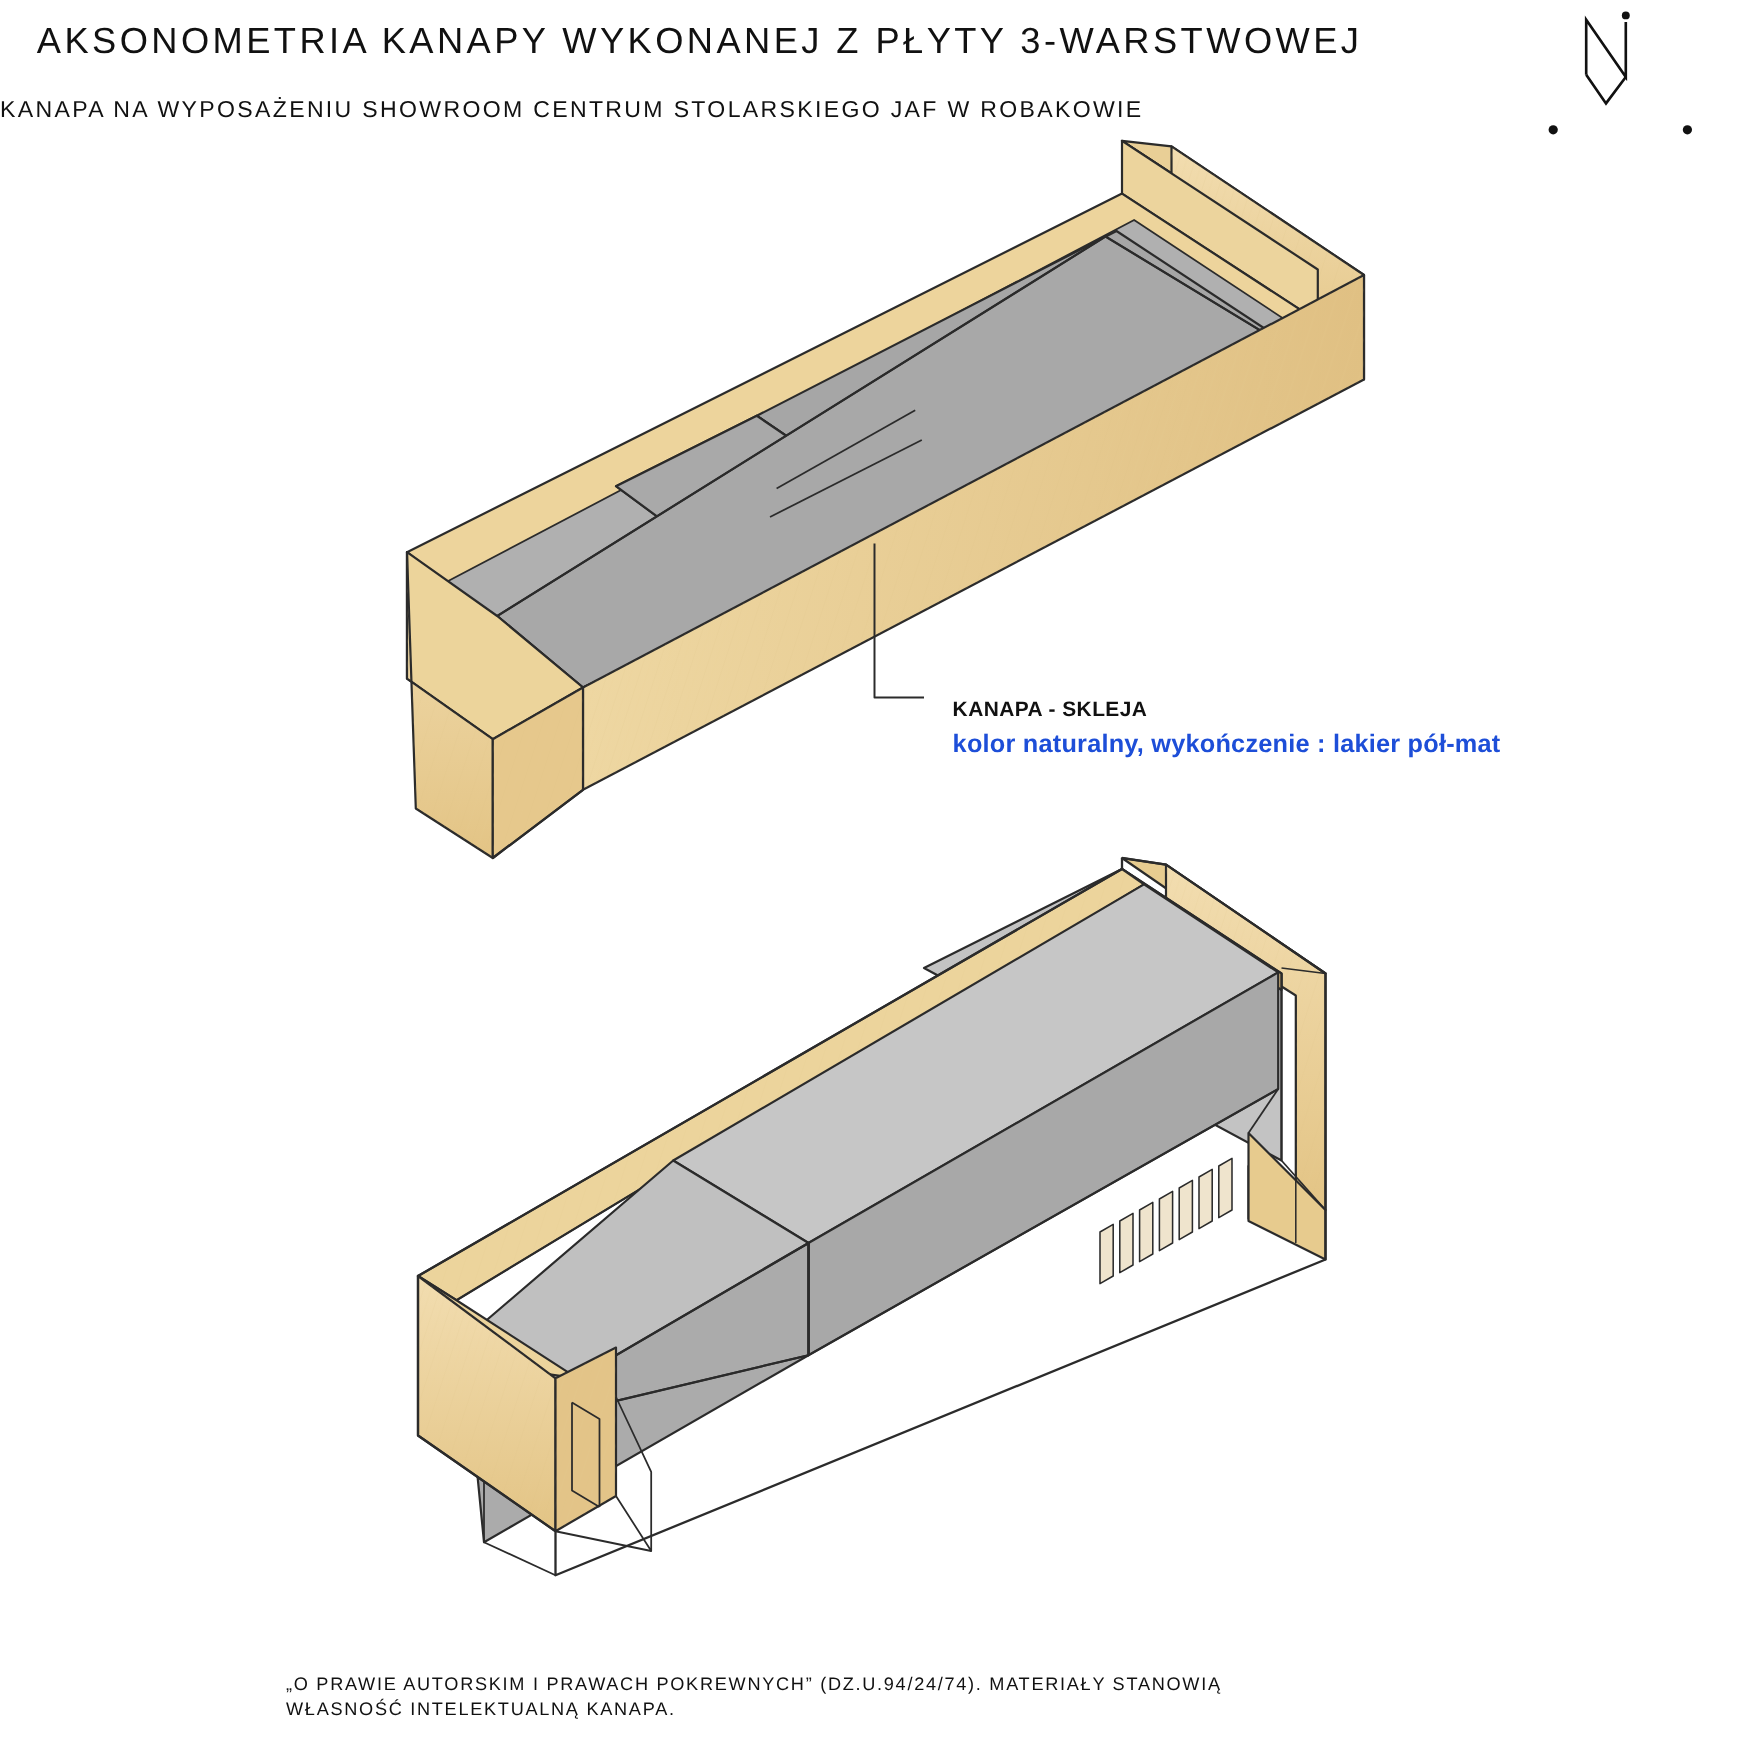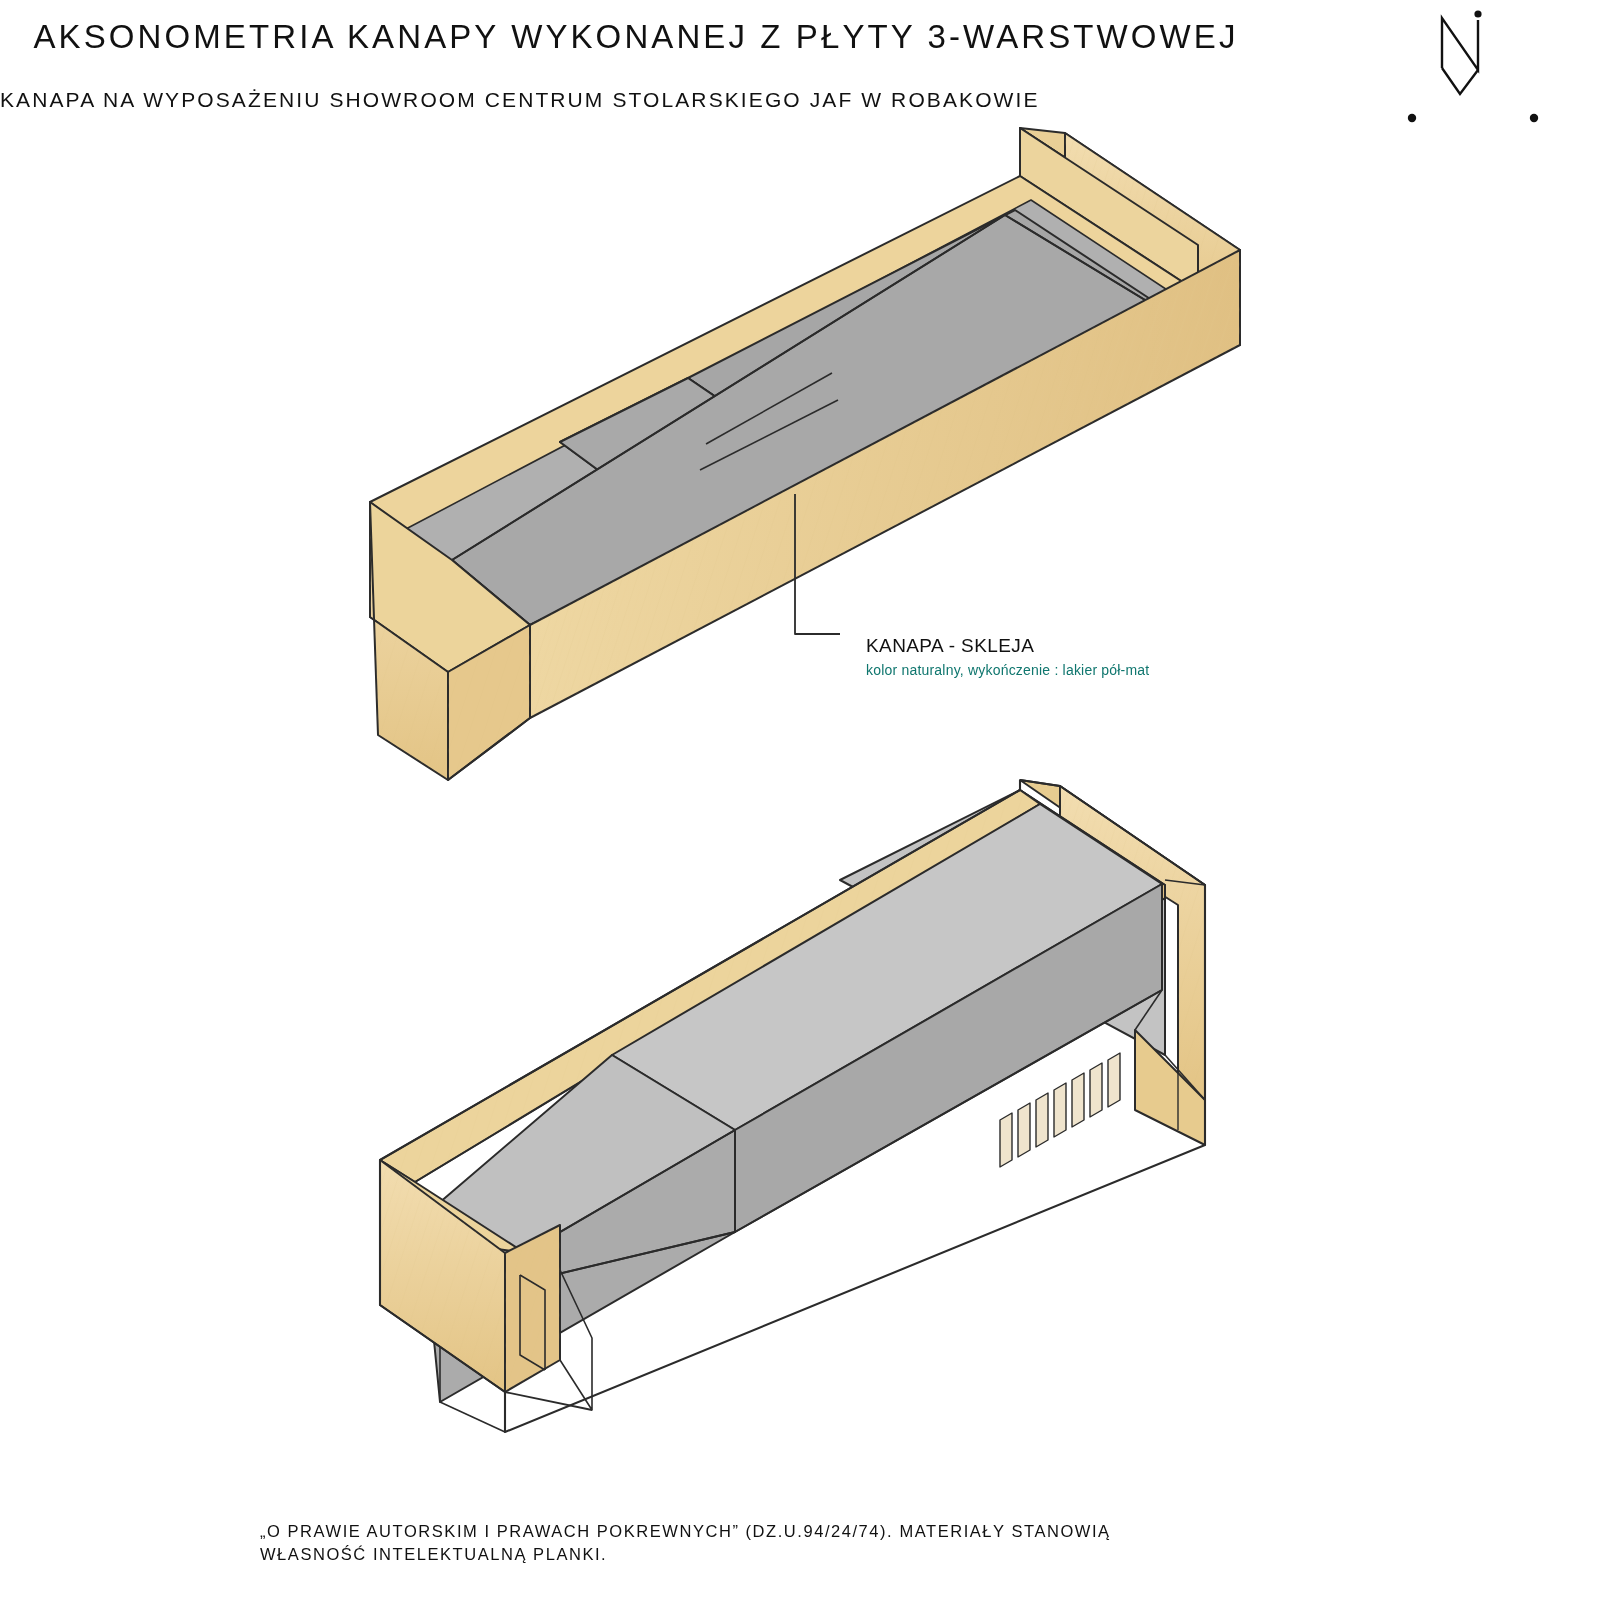--- a/index.html
+++ b/index.html
@@ -70,26 +70,28 @@
     position: absolute;
     left: 866px;
     top: 632px;
     line-height: 1.45;
   }
   .callout .l1 {
     font-size: 19px;
     letter-spacing: 0.4px;
     color: #111;
     white-space: nowrap;
+    font-weight: bold;
   }
   .callout .l2 {
-    font-size: 14px;
+    font-size: 23px;
     letter-spacing: 0.2px;
-    color: #0f766e;
-    white-space: nowrap;
+    color: #1d4ed8;
+    white-space: nowrap;
+    font-weight: bold;
   }
 
   
   .footer {
     position: absolute;
     left: 260px;
     top: 1520px;
     width: 1090px;
     font-size: 16.5px;
     letter-spacing: 1.55px;
@@ -253,16 +255,16 @@
     </g>
   </svg>
 
   <div class="callout">
     <div class="l1">KANAPA - SKLEJA</div>
     <div class="l2">kolor naturalny, wykończenie : lakier pół-mat</div>
   </div>
 
   <div class="footer">
     <div>„O  PRAWIE  AUTORSKIM  I  PRAWACH  POKREWNYCH”  (DZ.U.94/24/74).  MATERIAŁY  STANOWIĄ</div>
-    <div>WŁASNOŚĆ  INTELEKTUALNĄ  PLANKI.</div>
+    <div>WŁASNOŚĆ  INTELEKTUALNĄ  KANAPA.</div>
   </div>
 
 </div>
 
 </body></html>

